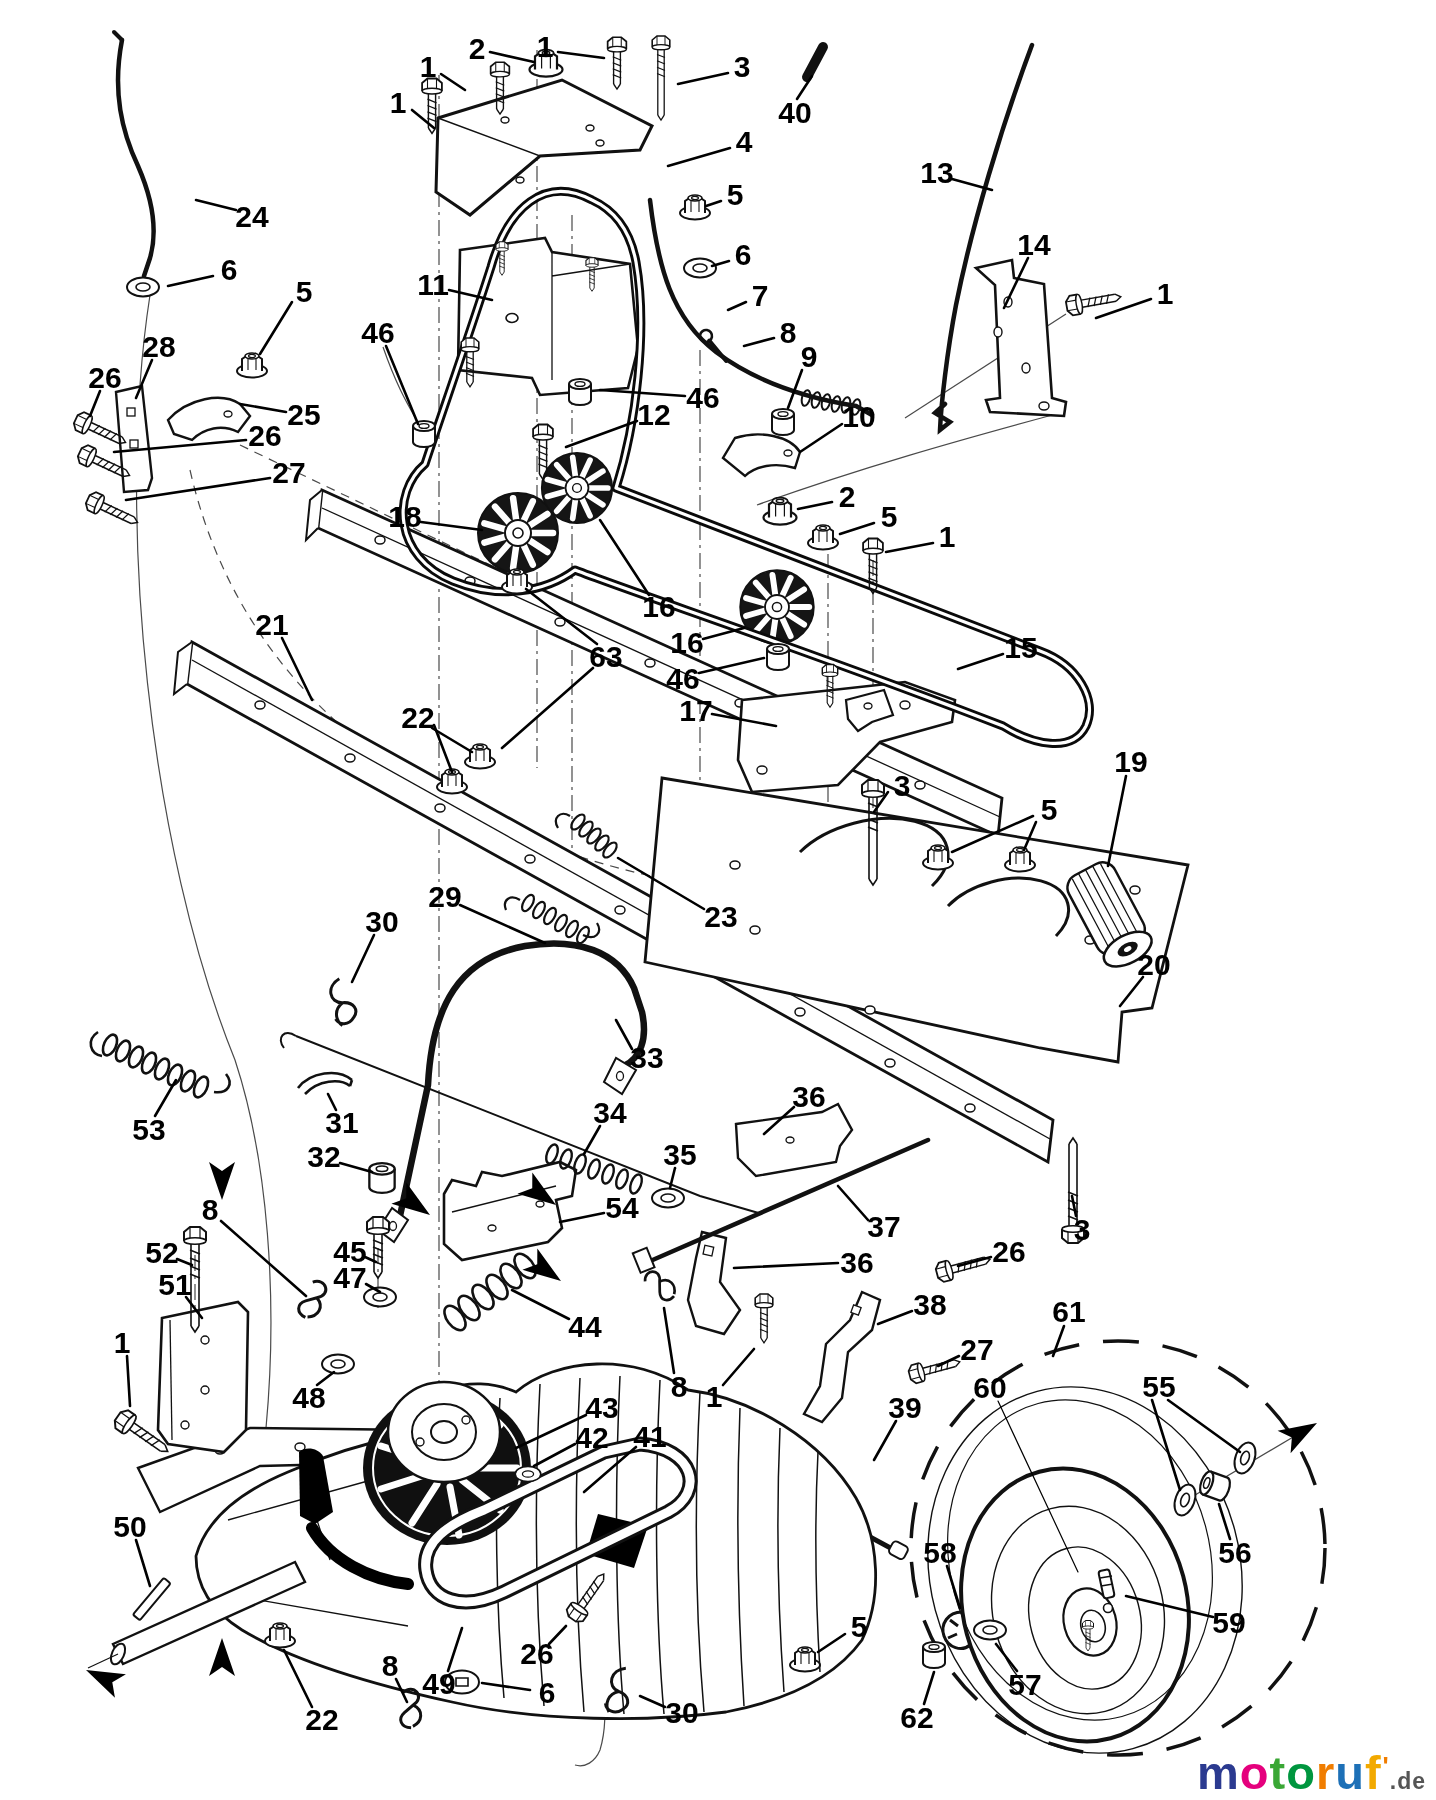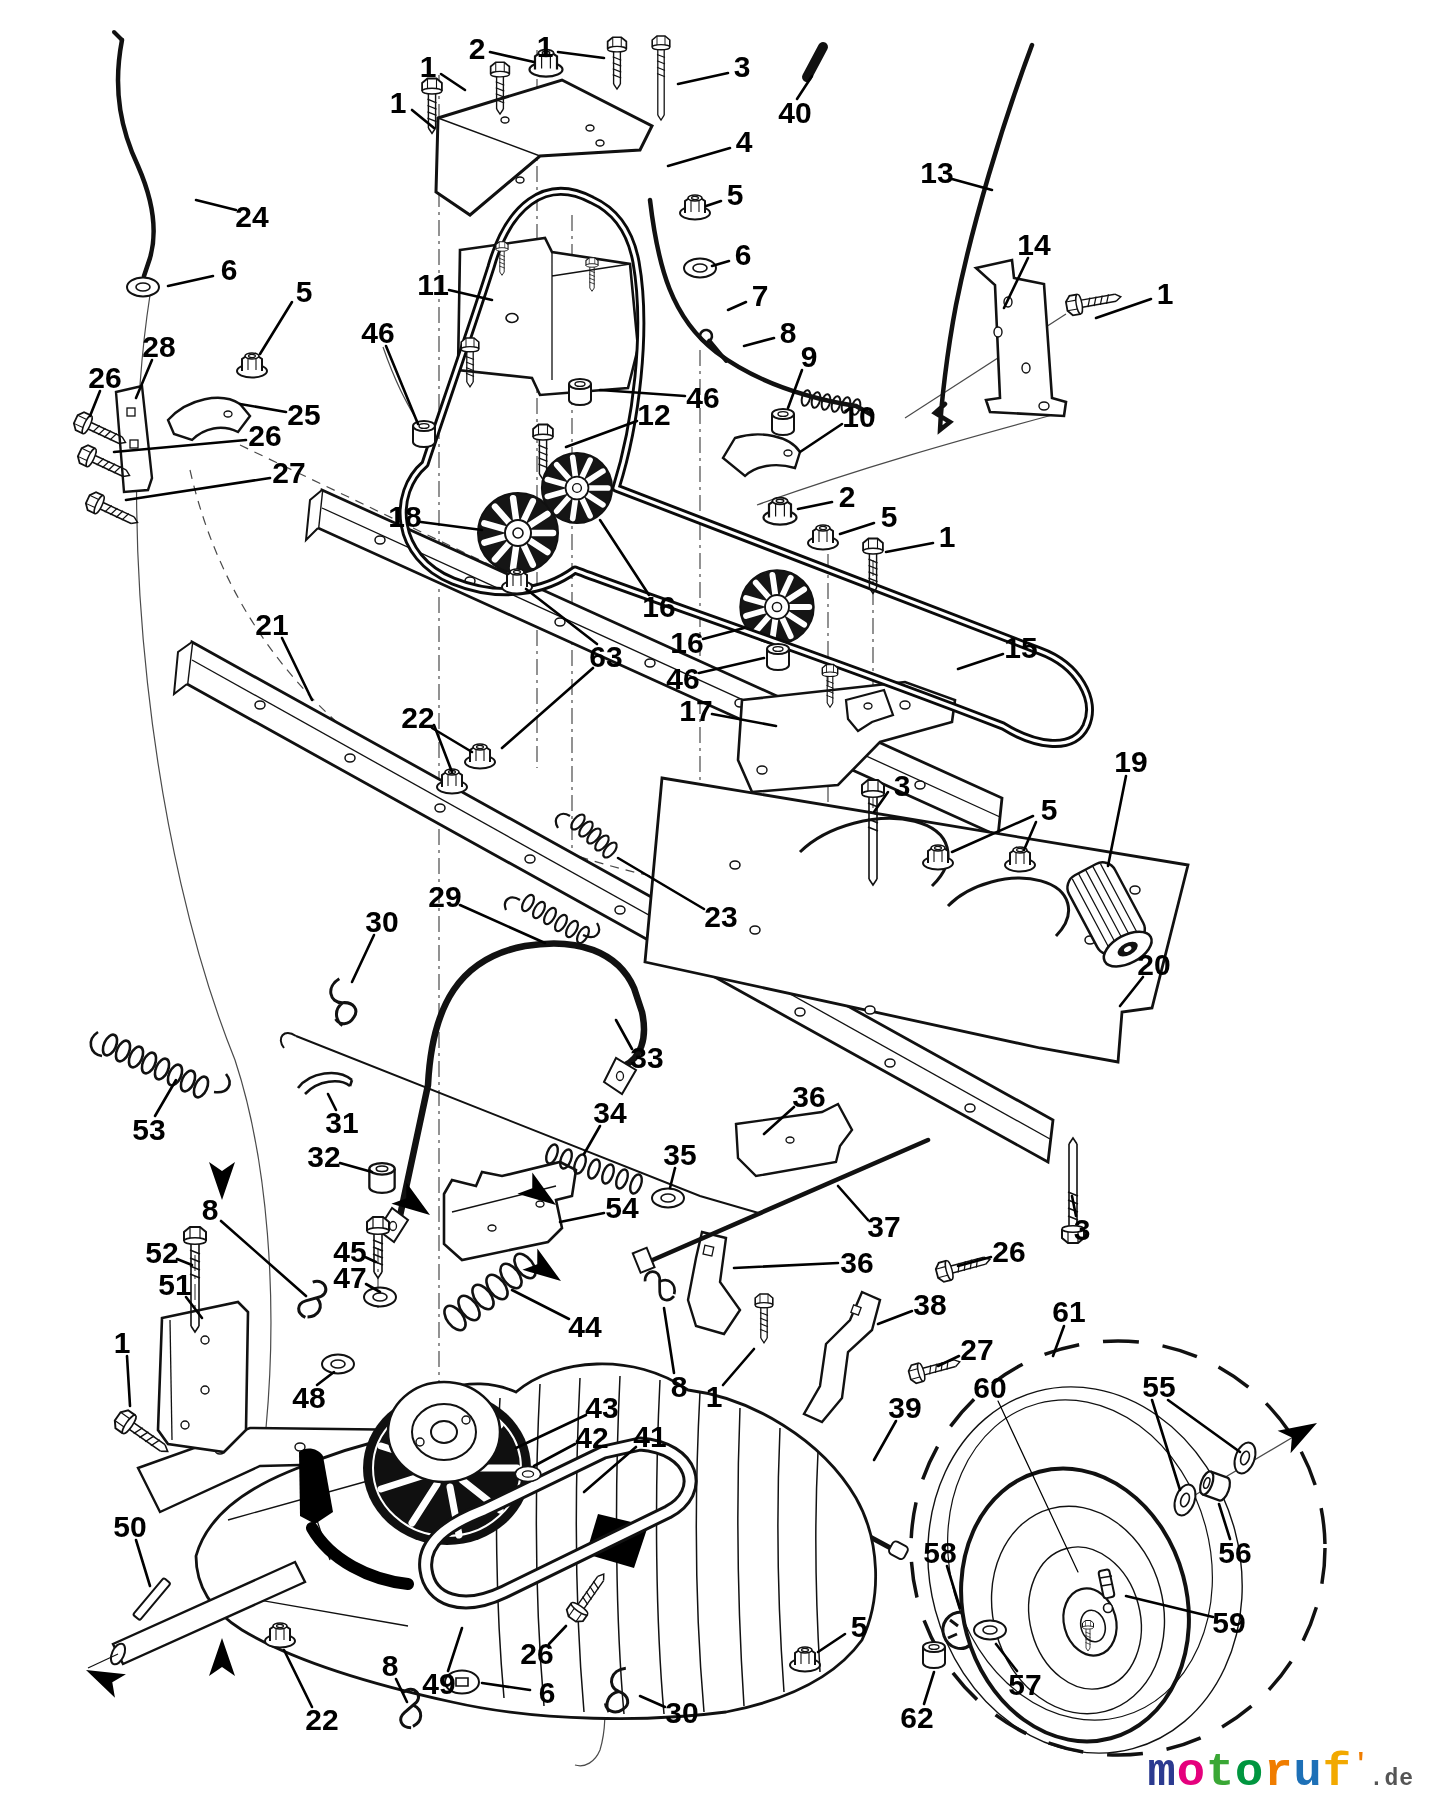--- a/index.html
+++ b/index.html
@@ -1,19 +1,19 @@
 <!DOCTYPE html>
 <html><head>
 <meta charset="utf-8">
 <style>
   html,body{margin:0;padding:0;background:#ffffff;}
   #stage{position:relative;width:1436px;height:1800px;background:#fff;overflow:hidden;
          font-family:"Liberation Sans",sans-serif;}
   svg text{font-family:"Liberation Sans","DejaVu Sans",sans-serif;font-weight:700;}
-  #logo{position:absolute;right:22px;bottom:4px;font-family:Liberation Mono, monospace;
+  #logo{position:absolute;right:10px;bottom:4px;font-family:Liberation Sans, sans-serif;
         font-weight:700;font-size:47px;letter-spacing:1px;line-height:1;user-select:none;margin-top:8px;}
   #logo .dom{font-size:23px;font-weight:700;}
   #logo .tick{font-size:26px;vertical-align:14px;margin-left:1px;}
 </style>
 </head>
 <body>
 
 <div id="stage">
 <svg id="dwg" width="1436" height="1800" viewBox="0 0 1436 1800" xmlns="http://www.w3.org/2000/svg">
   <defs>

